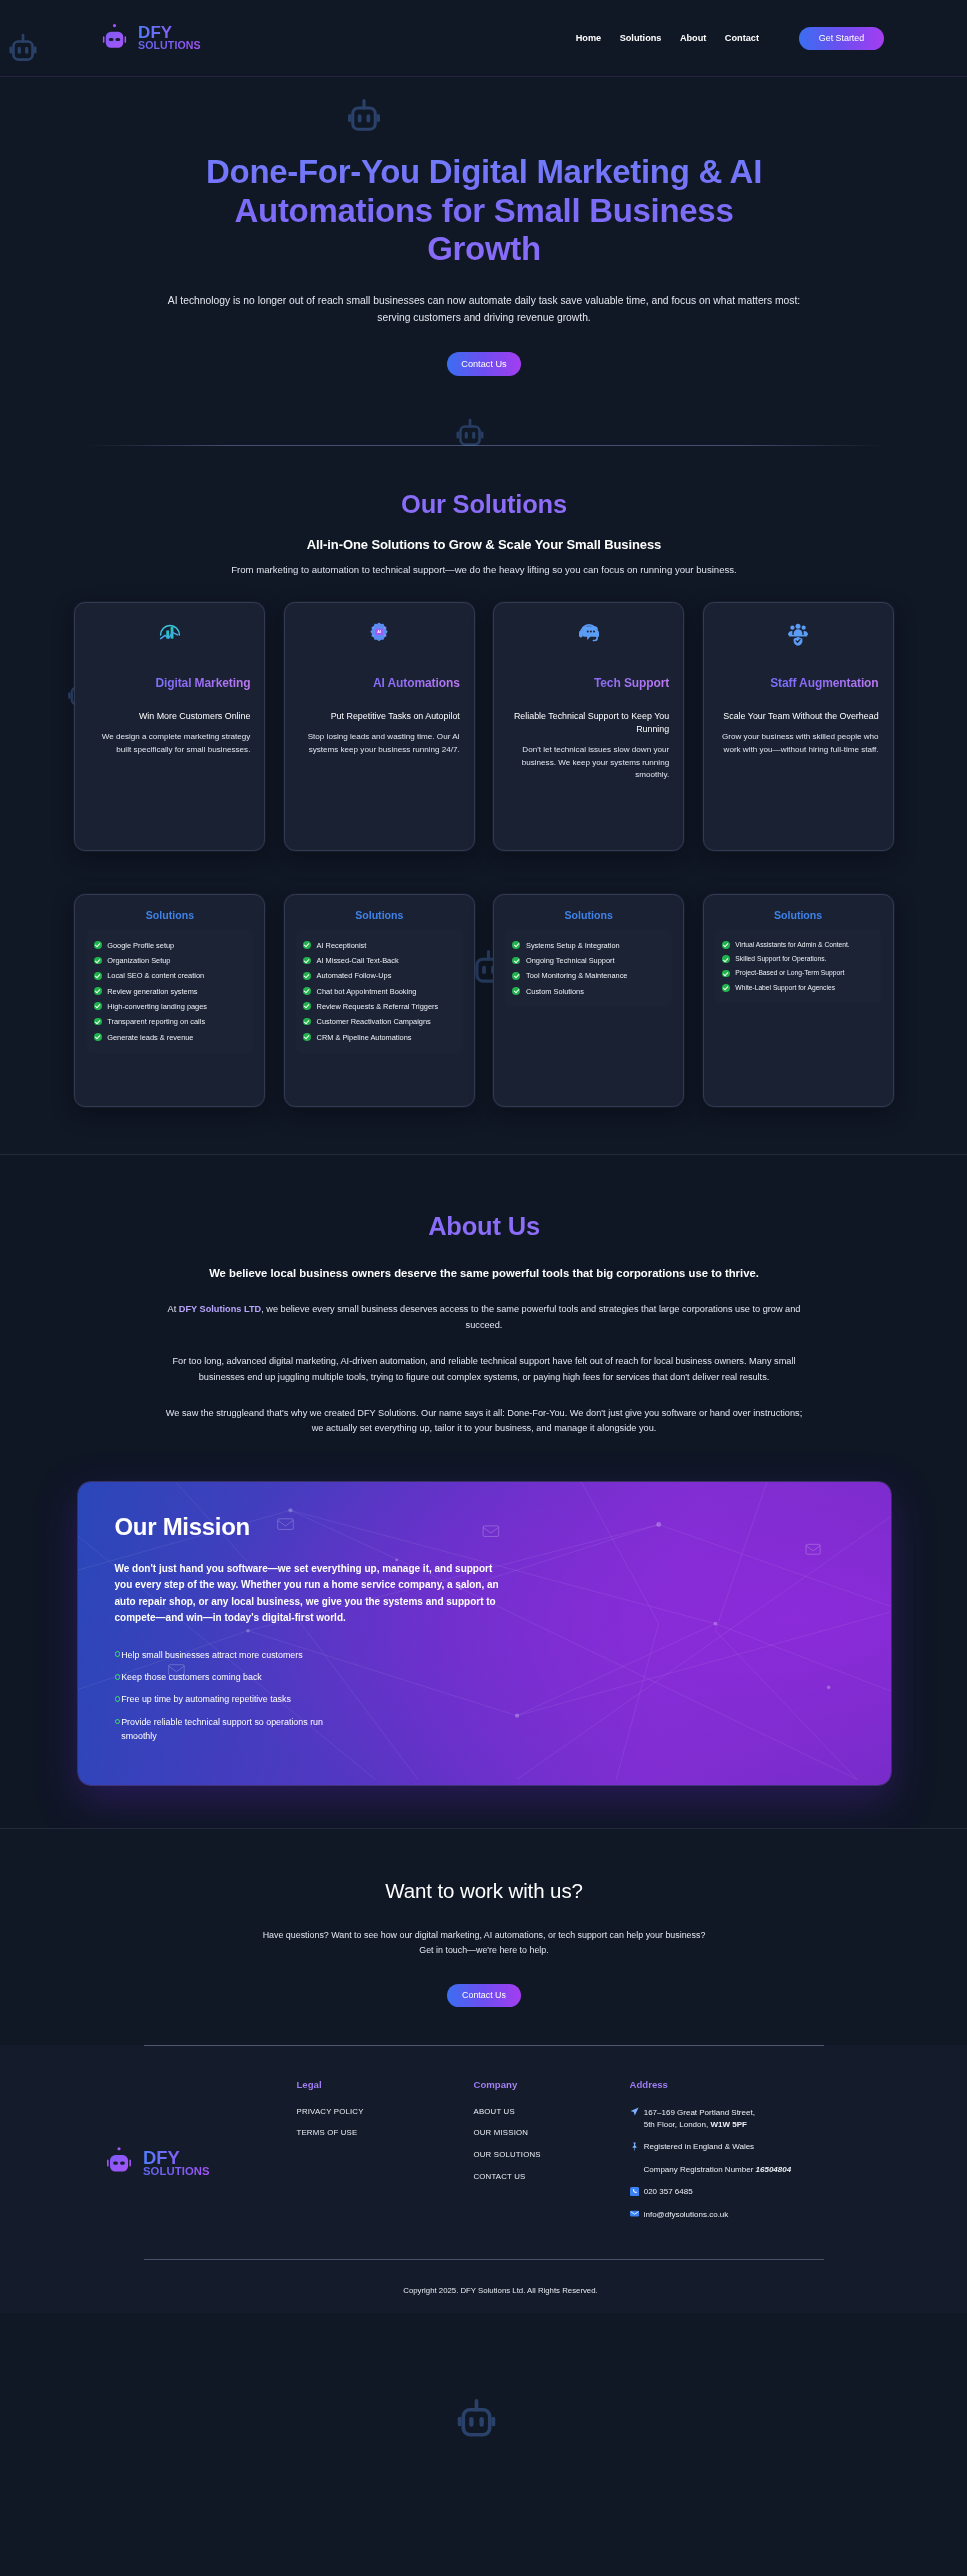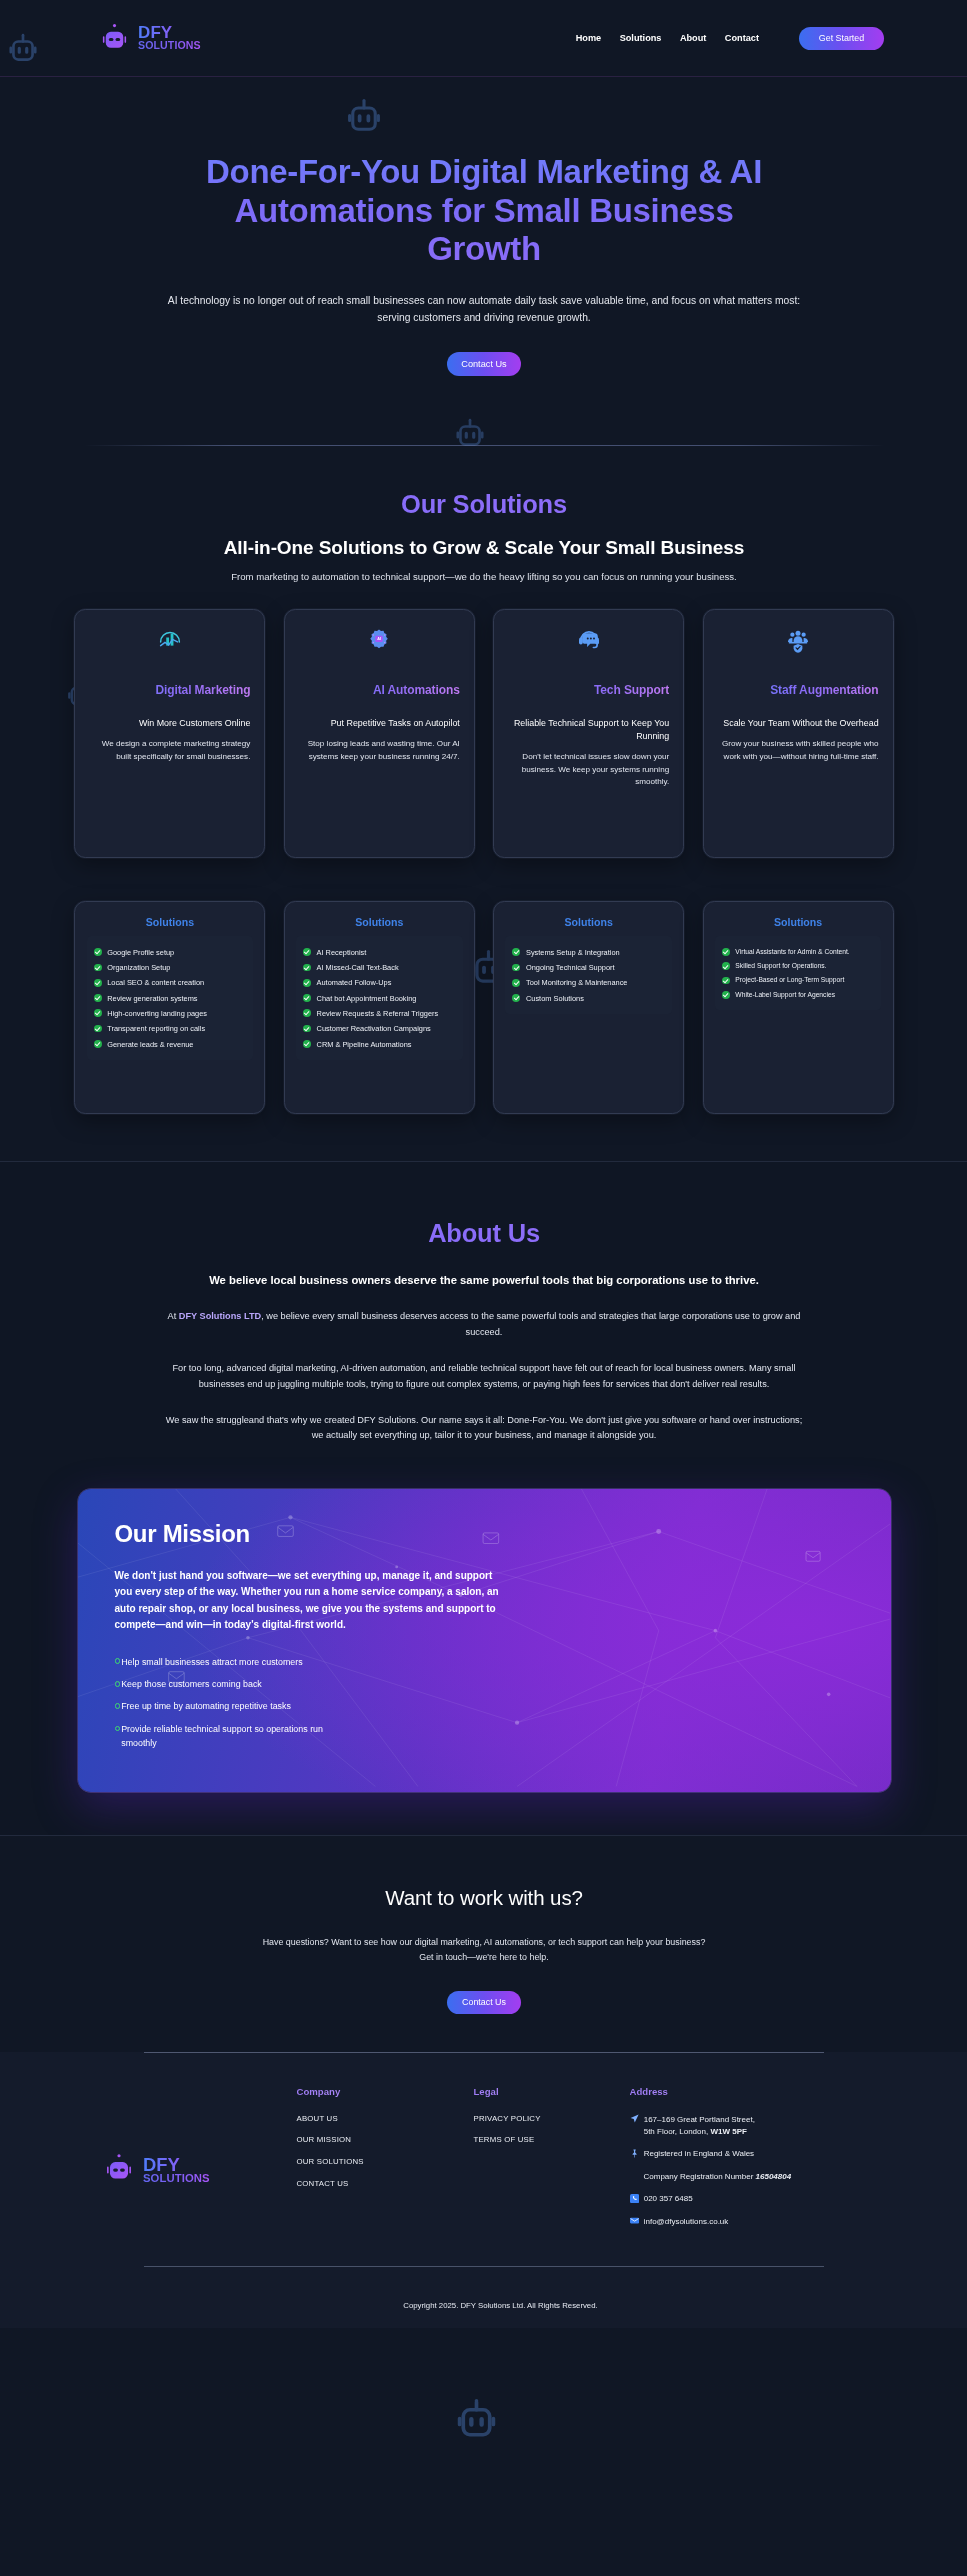--- a/index.html
+++ b/index.html
@@ -82,21 +82,21 @@
 
   
   .sec { position: relative; z-index: 3; }
   .sec-title {
     text-align: center; font-size: 25.5px; font-weight: 800; letter-spacing: -0.2px;
     background: linear-gradient(90deg,#7a6bf9 0%,#8b6df9 50%,#9a6ef8 100%);
     -webkit-background-clip: text; background-clip: text; color: transparent;
   }
   .sec-sub {
     text-align: center; margin-top: 18.4px;
-    font-size: 19px; font-weight: 800; color: #ffffff; letter-spacing: -0.1px;
+    font-size: 13px; font-weight: 800; color: #ffffff; letter-spacing: -0.1px;
   }
   .sec-lede {
     text-align: center; margin: 10px auto 0; max-width: 694px;
     font-size: 9.6px; line-height: 1.6; color: #dfe3ec;
   }
 
   
   .grid4 {
     display: grid; grid-template-columns: repeat(4, 191px);
     gap: 18.4px; justify-content: center;
@@ -223,21 +223,21 @@
     display: flex; align-items: flex-start; gap: 5px;
     font-size: 8px; line-height: 1.55; color: #eceff5; margin-bottom: 10px;
   }
   .addr-row b { font-weight: 800; }
   .addr-row i { font-style: italic; font-weight: 800; }
   .fi { flex: 0 0 auto; width: 9.2px; height: 9.2px; margin-top: 0.7px; }
   .copy-rule {
     width: 680px; height: 0.7px; margin: 28px auto 0;
     background: rgba(150,165,200,.40);
   }
-  .copy { text-align: center; margin-top: 34px; font-size: 7.8px; color: #e6eaf2; padding-left: 33px; }
+  .copy { text-align: center; margin-top: 26px; font-size: 7.8px; color: #e6eaf2; padding-left: 33px; }
 </style>
 </head>
 <body>
 
 <div class="robo" style="left:5.7px;top:33px;">
   <svg width="34" height="34" viewBox="0 0 64 64" fill="none" stroke="currentColor" stroke-width="5" stroke-linecap="round">
     <rect x="14" y="16" width="36" height="34" rx="9"></rect>
       <path d="M32 16V6"></path>
       <circle cx="32" cy="4" r="2.5" fill="currentColor" stroke="none"></circle>
     <path d="M9 28v8M55 28v8"></path>
@@ -674,31 +674,31 @@
           <rect x="34" y="31" width="9" height="6" rx="3" fill="#161d2e"></rect>
         </svg>
       </span>
       <span class="brand-text">
         <div class="brand-dfy">DFY</div>
         <div class="brand-sub">SOLUTIONS</div>
       </span>
     </div>
 
     <div>
+      <div class="foot-h">Legal</div>
+      <a class="foot-link" style="margin-top:7px;">PRIVACY POLICY</a>
+      <a class="foot-link">TERMS OF USE</a>
+    </div>
+
+    <div>
       <div class="foot-h">Company</div>
       <a class="foot-link">ABOUT US</a>
       <a class="foot-link">OUR MISSION</a>
       <a class="foot-link">OUR SOLUTIONS</a>
       <a class="foot-link">CONTACT US</a>
-    </div>
-
-    <div>
-      <div class="foot-h">Legal</div>
-      <a class="foot-link" style="margin-top:7px;">PRIVACY POLICY</a>
-      <a class="foot-link">TERMS OF USE</a>
     </div>
 
     <div>
       <div class="foot-h">Address</div>
       <div class="addr-row">
         <svg class="fi" viewBox="0 0 16 16">
             <path d="M15 1L1 7l5.5 1.8L8.3 15z" fill="#7fb0ff"></path>
           </svg>
         <span>
           <span>167–169 Great Portland Street,</span><br>

